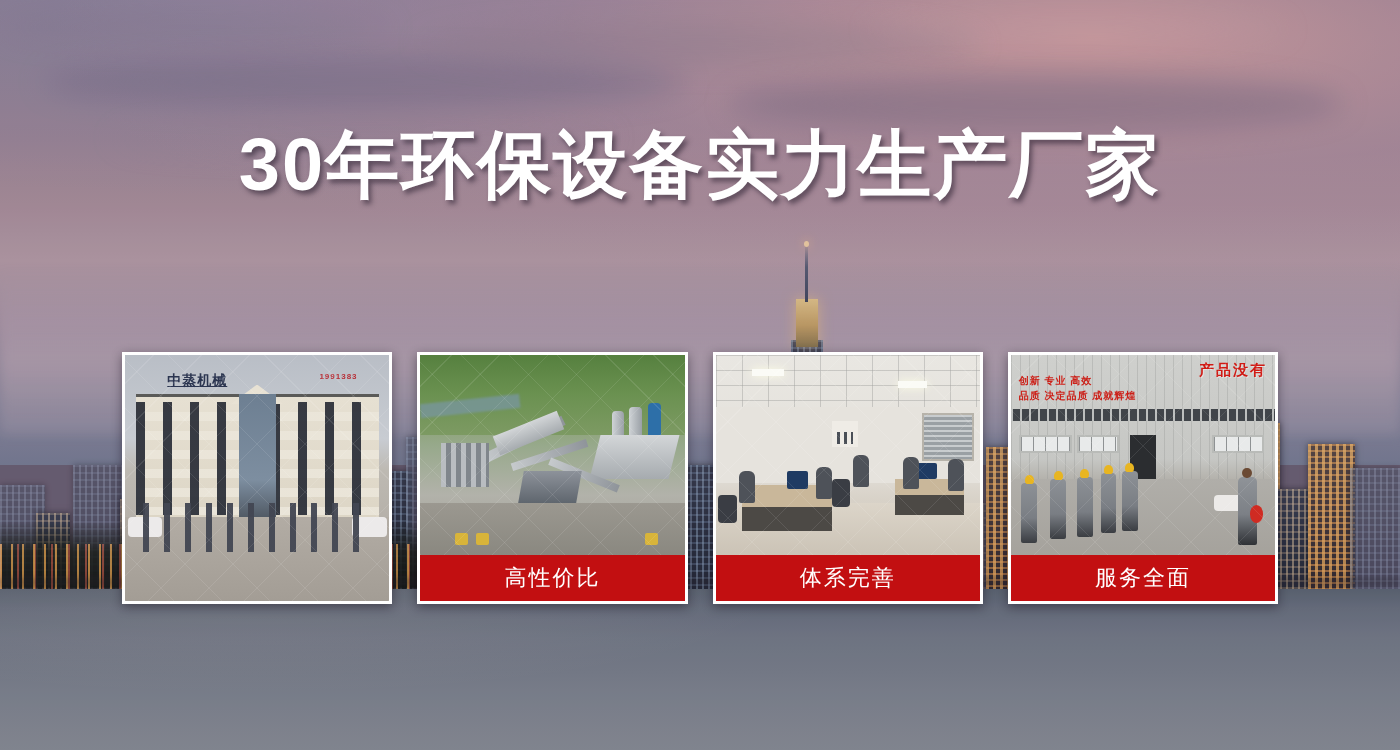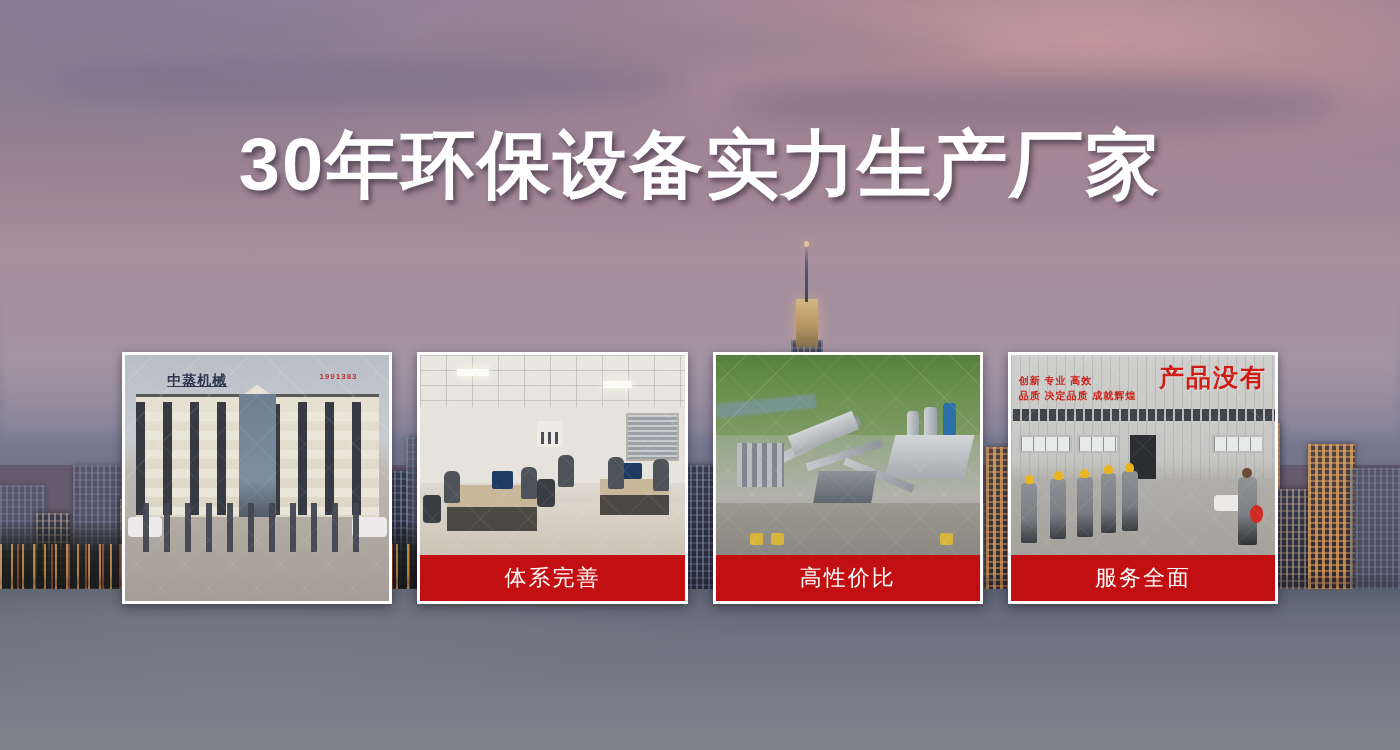--- a/index.html
+++ b/index.html
@@ -263,21 +263,21 @@
   .p3 .mo1{left:27%;bottom:33%;width:8%;height:9%;}
   .p3 .mo2{right:16%;bottom:38%;width:8%;height:8%;}
   .p3 .chair{position:absolute;width:7%;height:14%;background:#3a3d44;border-radius:4px;}
   .p3 .ch1{left:1%;bottom:16%;} .p3 .ch2{left:44%;bottom:24%;}
 
   
   .p4{background:linear-gradient(180deg,#cfd0cd 0%,#c6c7c4 52%,#b4b2ac 62%,#a8a5a0 100%);}
   .p4 .fac{position:absolute;left:0;top:0;width:100%;height:62%;
     background:linear-gradient(180deg,#d9dad7 0%,#cdcecb 55%,#c2c3bf 100%);
     background-image:repeating-linear-gradient(90deg, rgba(150,152,150,.35) 0 1px, rgba(0,0,0,0) 1px 9px);}
-  .p4 .slogan{position:absolute;right:3%;top:3%;font-size:25px;font-weight:900;color:#d01a14;
+  .p4 .slogan{position:absolute;right:3%;top:3%;font-size:15px;font-weight:900;color:#d01a14;
     letter-spacing:2px;text-shadow:1px 1px 0 rgba(255,255,255,.4);font-family:Liberation Mono, monospace;}
   .p4 .slo2{position:absolute;left:3%;top:9%;font-size:10px;font-weight:700;color:#cc2018;letter-spacing:1px;line-height:1.5;}
   .p4 .band{position:absolute;left:0;top:27%;width:100%;height:6%;
     background:#41454a;
     background-image:repeating-linear-gradient(90deg, rgba(210,212,210,.85) 0 2px, rgba(0,0,0,0) 2px 9px);}
   .p4 .door{position:absolute;left:45%;top:40%;width:10%;height:22%;background:#2b2d30;}
   .p4 .winrow{position:absolute;top:40%;height:9%;
     background:#e8eaea;border:2px solid #b9bbb8;
     background-image:repeating-linear-gradient(90deg, rgba(120,124,126,.8) 0 1px, rgba(0,0,0,0) 1px 12px);}
   .p4 .w1{left:3%;width:20%;} .p4 .w2{left:25%;width:16%;} .p4 .w3{right:4%;width:20%;}
@@ -450,20 +450,45 @@
         <div class="tel">1991383</div>
         <div class="ground"></div>
         <div class="car carL"></div>
         <div class="car carR"></div>
         <div class="people"></div>
         <div class="wm"></div>
       </div>
     </div>
 
     <div class="card">
+      <div class="photo p2">
+        <div class="green"></div>
+        <div class="river"></div>
+        <div class="conv v1"></div>
+        <div class="conv v2"></div>
+        <div class="hall h2"></div>
+        <div class="silo s1 cap"></div>
+        <div class="silo s2"></div>
+        <div class="silo s3"></div>
+        <div class="hall h1"></div>
+        <div class="stack"></div>
+        <div class="conv v3"></div>
+        <div class="yard"></div>
+        <div class="hall h3"></div>
+        <div class="mach m1"></div>
+        <div class="mach m2"></div>
+        <div class="mach m3"></div>
+        <div class="wm"></div>
+      </div>
+      <div class="caption">
+        <span>高性价比</span>
+      </div>
+    </div>
+
+    <div class="card">
       <div class="photo p3">
         <div class="ceil"></div>
         <div class="lamp l1"></div>
         <div class="lamp l2"></div>
         <div class="wall"></div>
         <div class="blind"></div>
         <div class="poster"></div>
         <div class="floor"></div>
         <div class="desk d1b"></div>
         <div class="desk d1"></div>
@@ -475,45 +500,20 @@
         <div class="per pb"></div>
         <div class="per pc"></div>
         <div class="per pd"></div>
         <div class="per pe"></div>
         <div class="chair ch1"></div>
         <div class="chair ch2"></div>
         <div class="wm"></div>
       </div>
       <div class="caption">
         <span>体系完善</span>
-      </div>
-    </div>
-
-    <div class="card">
-      <div class="photo p2">
-        <div class="green"></div>
-        <div class="river"></div>
-        <div class="conv v1"></div>
-        <div class="conv v2"></div>
-        <div class="hall h2"></div>
-        <div class="silo s1 cap"></div>
-        <div class="silo s2"></div>
-        <div class="silo s3"></div>
-        <div class="hall h1"></div>
-        <div class="stack"></div>
-        <div class="conv v3"></div>
-        <div class="yard"></div>
-        <div class="hall h3"></div>
-        <div class="mach m1"></div>
-        <div class="mach m2"></div>
-        <div class="mach m3"></div>
-        <div class="wm"></div>
-      </div>
-      <div class="caption">
-        <span>高性价比</span>
       </div>
     </div>
 
     <div class="card">
       <div class="photo p4">
         <div class="fac"></div>
         <div class="slogan">产品没有</div>
         <div class="slo2">
             <div>创新   专业   高效</div>
             <div>品质  决定品质  成就辉煌</div>

